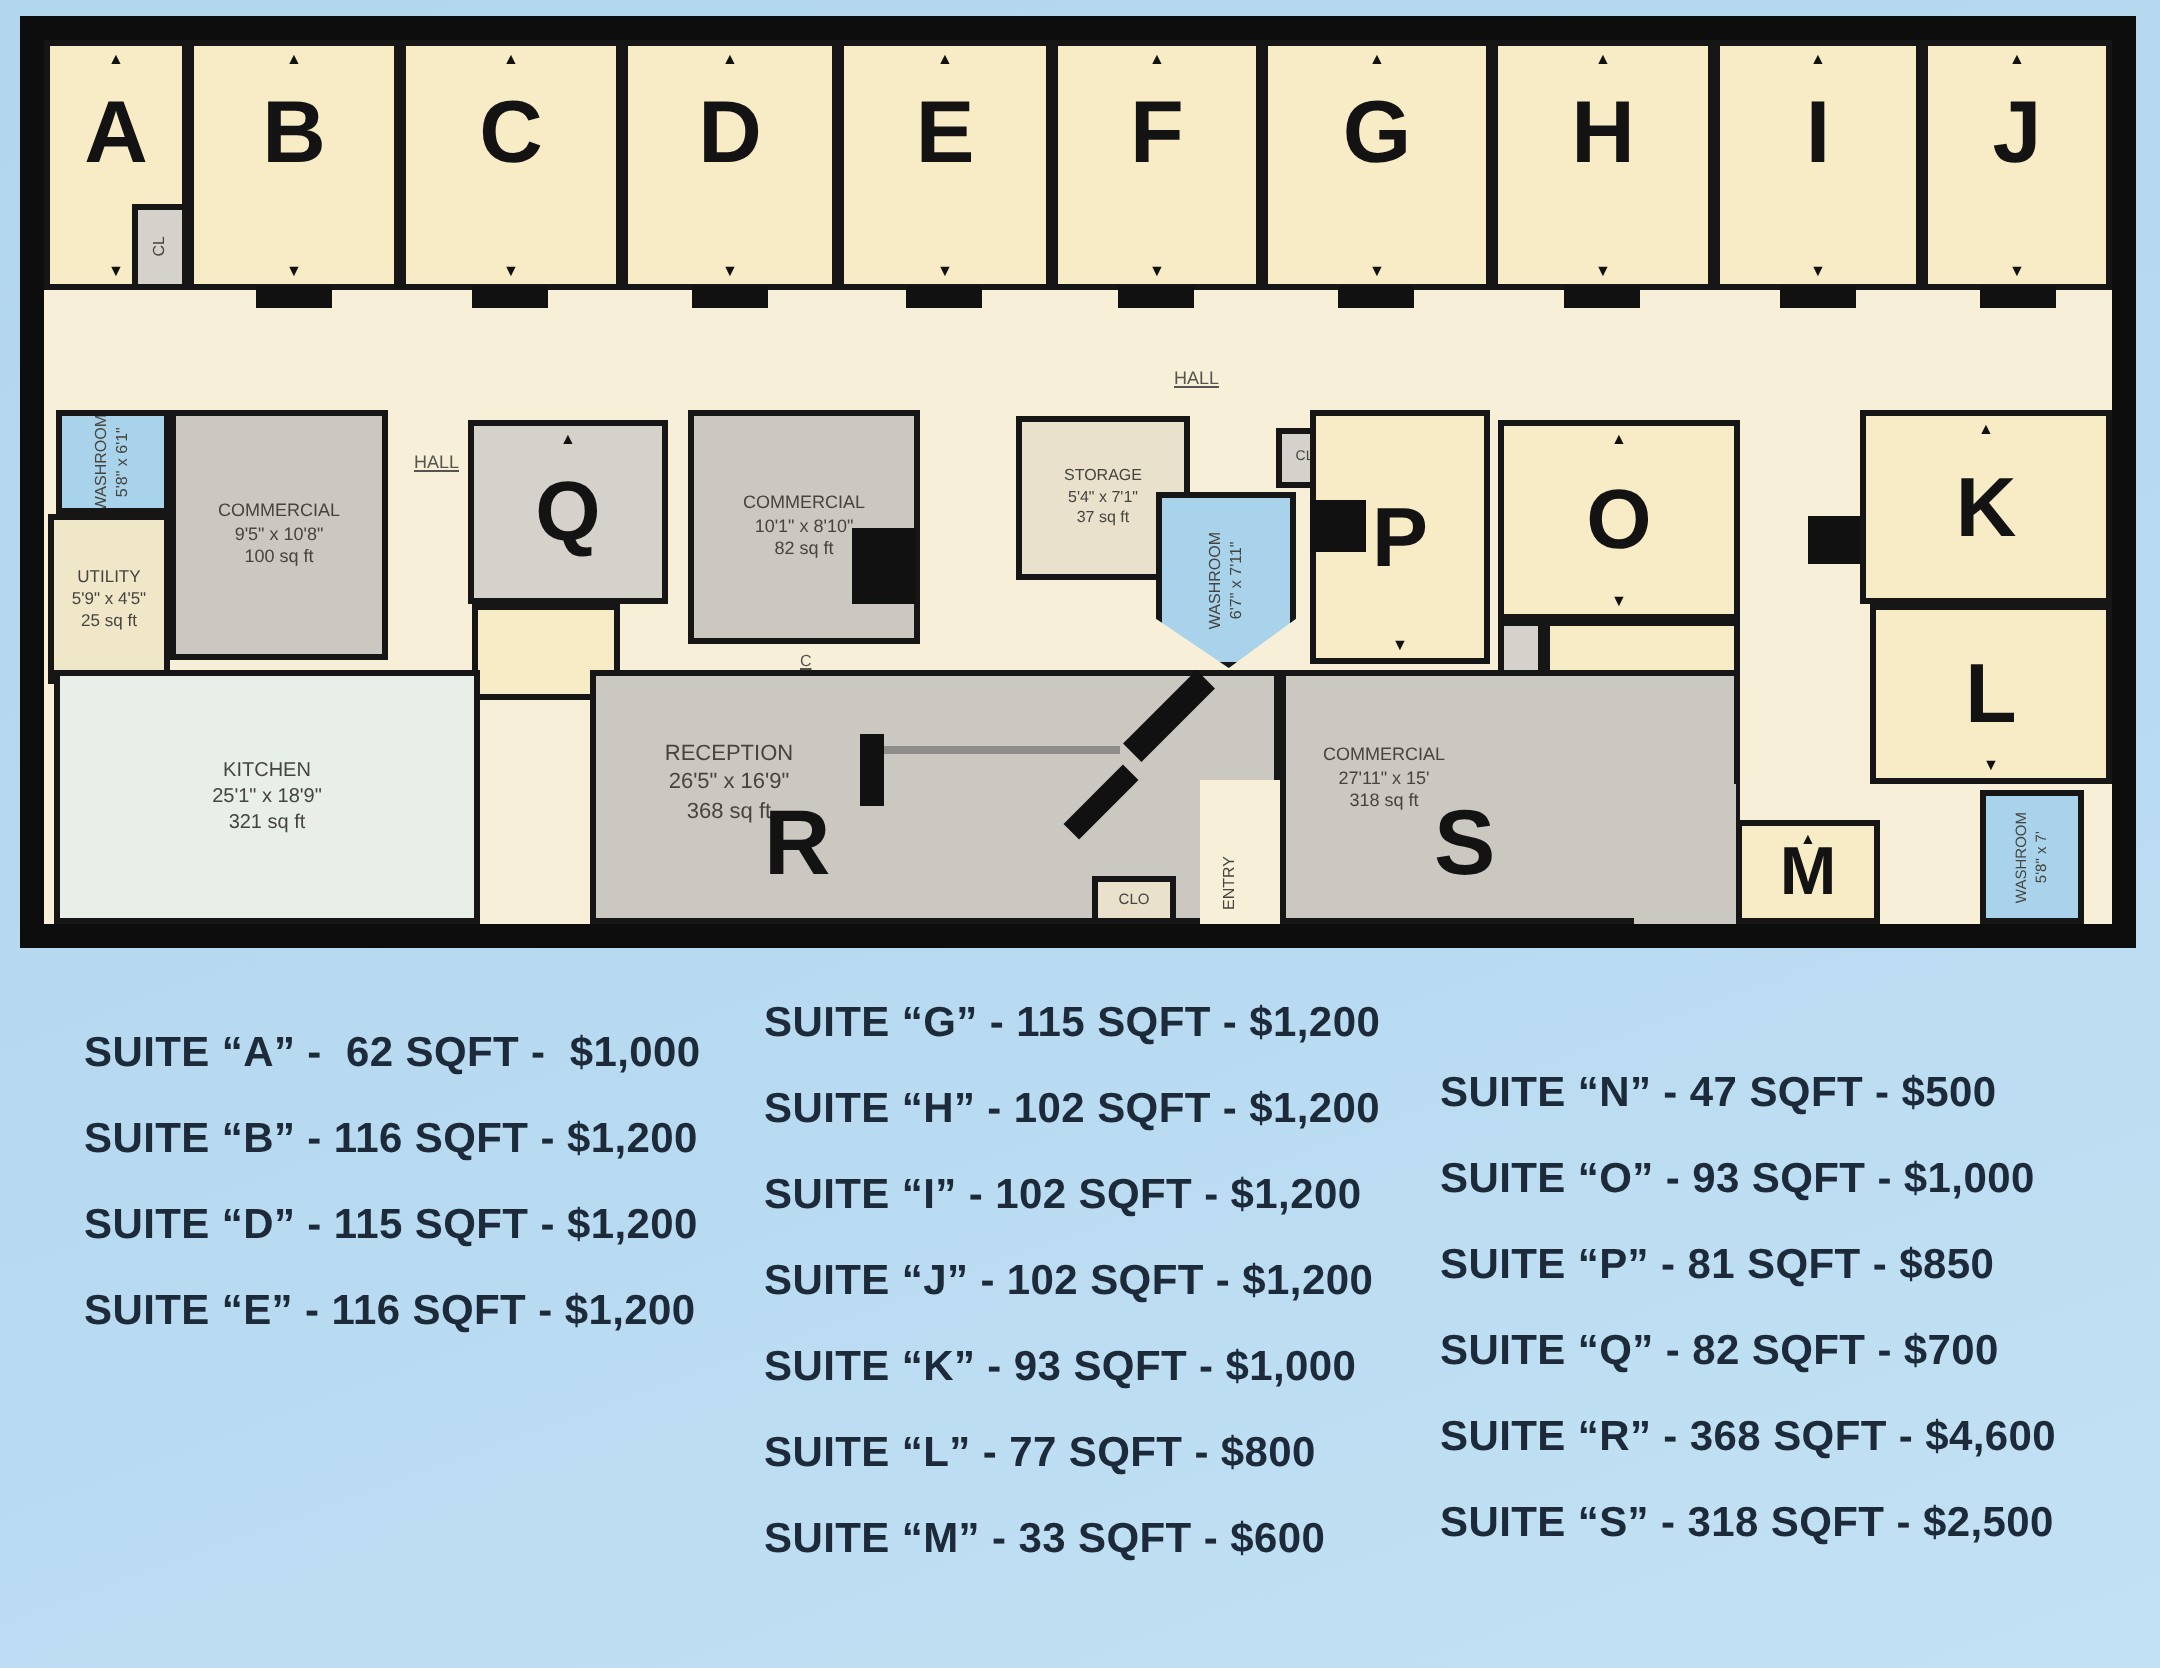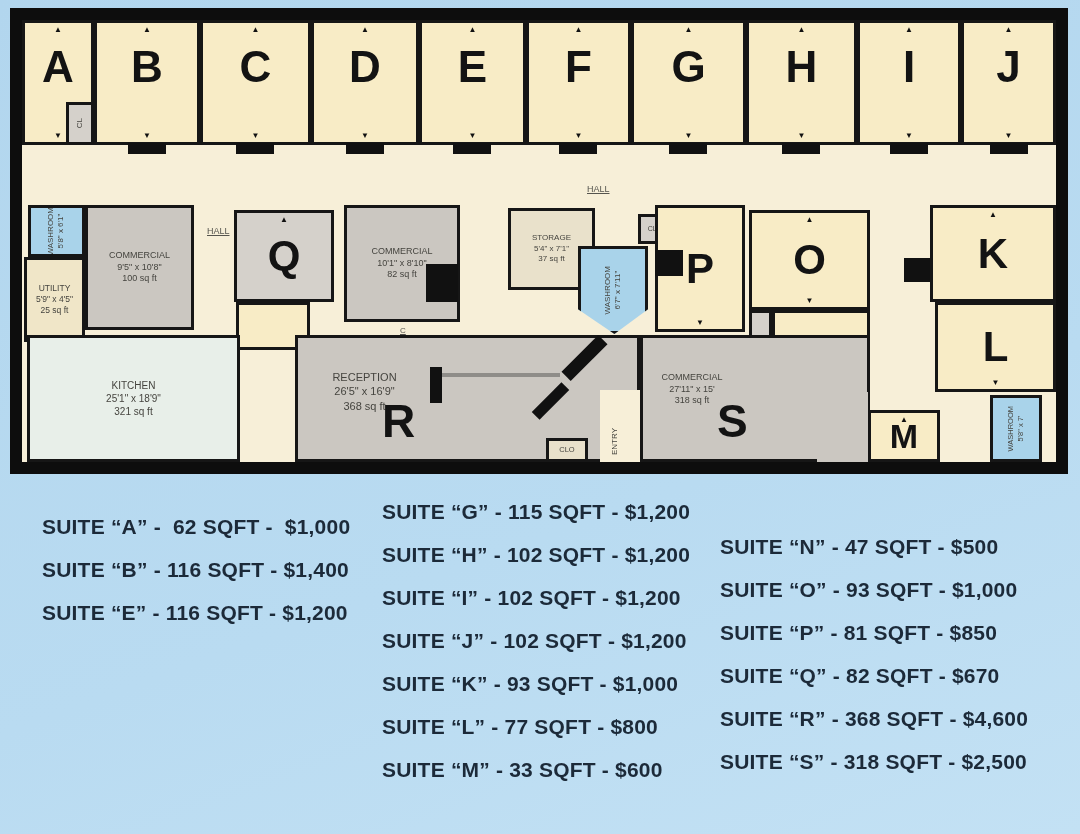--- a/index.html
+++ b/index.html
@@ -205,36 +205,37 @@
       <div class="room blue" style="left:968px;top:375px;width:52px;height:67px">
           <span class="small-label vtext" style="font-size:7.5px">WASHROOM
 5'8" x 7'</span>
         </div>
 
     </div>
   </div>
 
   <div class="col" style="left:42px;top:505px">
     <div class="lrow">SUITE “A” -  62 SQFT -  $1,000</div>
-    <div class="lrow">SUITE “B” - 116 SQFT - $1,400</div>
+    <div class="lrow">SUITE “B” - 116 SQFT - $1,200</div>
+    <div class="lrow">SUITE “D” - 115 SQFT - $1,200</div>
     <div class="lrow">SUITE “E” - 116 SQFT - $1,200</div>
   </div>
 
   <div class="col" style="left:382px;top:490px">
     <div class="lrow">SUITE “G” - 115 SQFT - $1,200</div>
     <div class="lrow">SUITE “H” - 102 SQFT - $1,200</div>
     <div class="lrow">SUITE “I” - 102 SQFT - $1,200</div>
     <div class="lrow">SUITE “J” - 102 SQFT - $1,200</div>
     <div class="lrow">SUITE “K” - 93 SQFT - $1,000</div>
     <div class="lrow">SUITE “L” - 77 SQFT - $800</div>
     <div class="lrow">SUITE “M” - 33 SQFT - $600</div>
   </div>
 
   <div class="col" style="left:720px;top:525px">
     <div class="lrow">SUITE “N” - 47 SQFT - $500</div>
     <div class="lrow">SUITE “O” - 93 SQFT - $1,000</div>
     <div class="lrow">SUITE “P” - 81 SQFT - $850</div>
-    <div class="lrow">SUITE “Q” - 82 SQFT - $670</div>
+    <div class="lrow">SUITE “Q” - 82 SQFT - $700</div>
     <div class="lrow">SUITE “R” - 368 SQFT - $4,600</div>
     <div class="lrow">SUITE “S” - 318 SQFT - $2,500</div>
   </div>
 
 </div>
 
 </body></html>

